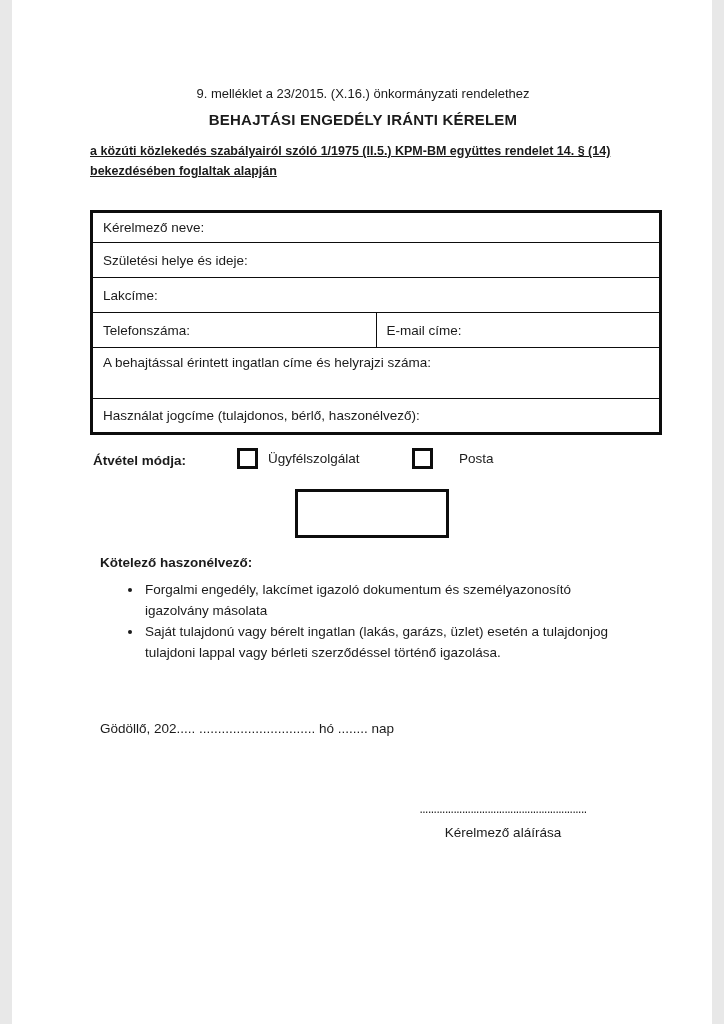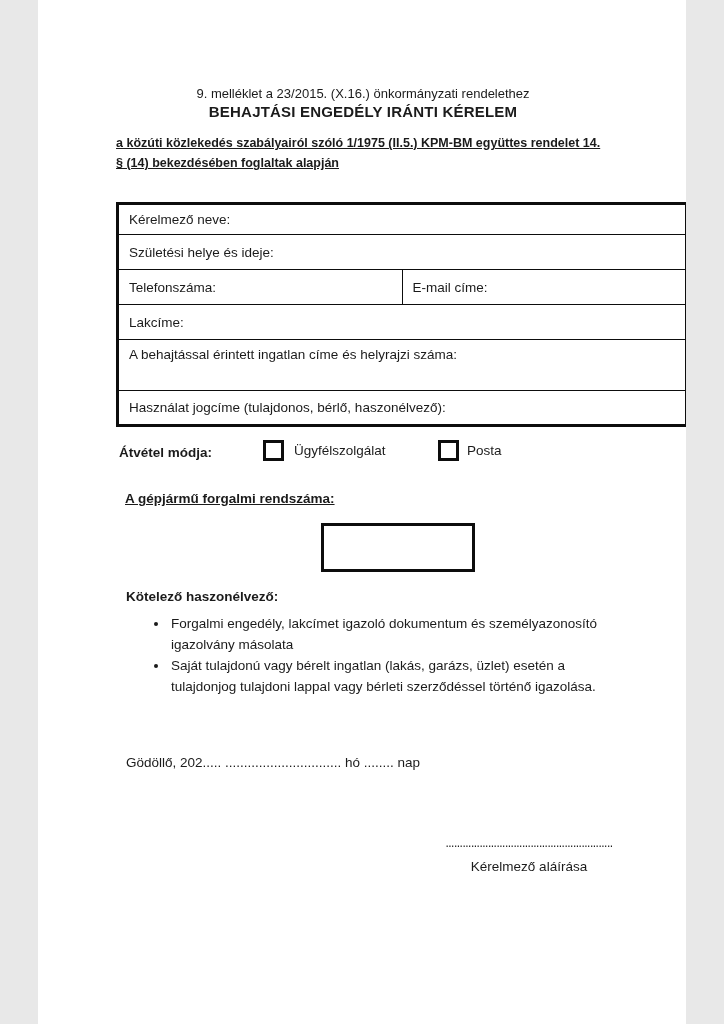--- a/index.html
+++ b/index.html
@@ -1,38 +1,38 @@
 <!DOCTYPE html>
 <html><head>
 <meta charset="utf-8">
 <style>
   * { margin: 0; padding: 0; box-sizing: border-box; }
   html, body { background: #e8e8e8; }
   .page {
     position: relative;
-    width: 648px;
+    width: 700px;
     height: 1024px;
     margin: 0 auto;
     background: #ffffff;
     font-family: "Liberation Sans", sans-serif;
     color: #1b1b1b;
     overflow: hidden;
   }
   .content {
     padding: 86px 76px 0 78px;
   }
   .annex-line {
     text-align: center;
     font-size: 13px;
   }
   .doc-title {
     text-align: center;
     font-size: 15px;
     font-weight: bold;
-    margin-top: 2px;
+    margin-top: 10px;
     letter-spacing: 0.2px;
   }
   .legal-basis {
     text-align: left;
     font-size: 12.5px;
     font-weight: bold;
     text-decoration: underline;
     line-height: 1.6;
     max-width: 590px;
     margin: 13px auto 0 auto;
@@ -70,21 +70,21 @@
   .checkbox {
     position: absolute; top: 0;
     width: 21px; height: 21px;
     border: 3px solid #0d0d0d;
     background: #fff;
   }
   .cb-1 { left: 147px; }
   .cb-2 { left: 322px; }
   .cb-label { position: absolute; top: 3px; }
   .cb-label-1 { left: 178px; }
-  .cb-label-2 { left: 351px; text-align: right; }
+  .cb-label-2 { left: 369px; text-align: right; }
 
   .plate-label {
     margin-top: 27px;
     margin-left: 9px;
     font-size: 13.5px;
     font-weight: bold;
     text-decoration: underline;
   }
   .plate-box {
     margin-top: 17px;
@@ -141,44 +141,43 @@
 
     <table class="form-table">
       <tbody>
           <tr class="r-s">
         <td class="cell" colspan="2">Kérelmező neve:</td>
       </tr>
       <tr class="r-m">
         <td class="cell" colspan="2">Születési helye és ideje:</td>
       </tr>
       <tr class="r-m">
+        <td class="cell" colspan="2">Lakcíme:</td>
+      </tr>
+      <tr class="r-m">
         <td class="cell col-left">Telefonszáma:</td>
         <td class="cell">E-mail címe:</td>
-      </tr>
-      <tr class="r-m">
-        <td class="cell" colspan="2">Lakcíme:</td>
       </tr>
       <tr class="r-l">
         <td class="cell cell-top" colspan="2">A behajtással érintett ingatlan címe és helyrajzi száma:</td>
       </tr>
       <tr class="r-m">
         <td class="cell" colspan="2">Használat jogcíme (tulajdonos, bérlő, haszonélvező):</td>
       </tr>
     </tbody>
       </table>
 
     <div class="pickup-row">
       <span class="pickup-label">Átvétel módja:</span>
       <span class="checkbox cb-1"></span>
       <span class="cb-label cb-label-1">Ügyfélszolgálat</span>
       <span class="checkbox cb-2"></span>
       <span class="cb-label cb-label-2">Posta</span>
     </div>
 
-    <div class="plate-label">A gépjármű forgalmi rendszáma:</div>
     <div class="plate-box"></div>
 
     <div class="attachments-title">Kötelező haszonélvező:</div>
     <ul class="attachment-list">
       <li>Forgalmi engedély, lakcímet igazoló dokumentum és személyazonosító igazolvány másolata</li>
       <li>Saját tulajdonú vagy bérelt ingatlan (lakás, garázs, üzlet) esetén a tulajdonjog tulajdoni lappal vagy bérleti szerződéssel történő igazolása.</li>
     </ul>
 
     <div class="date-line">Gödöllő, 202.....  ............................... hó  ........ nap</div>
 

